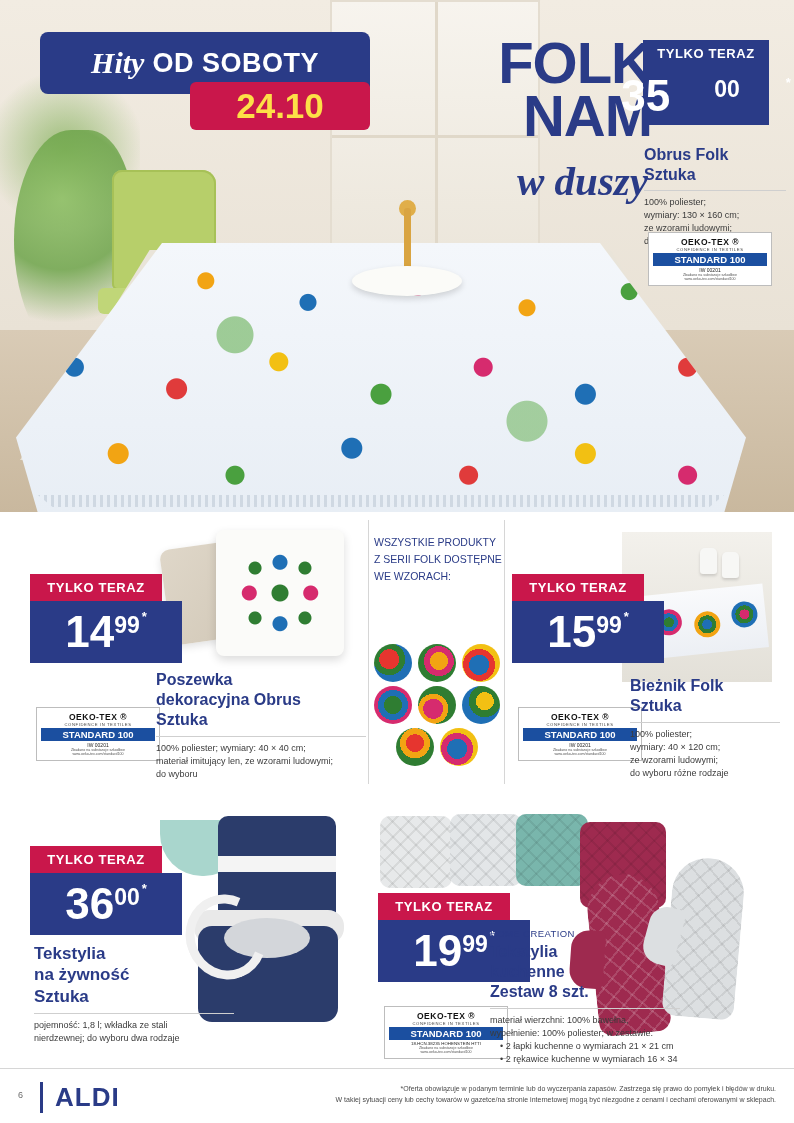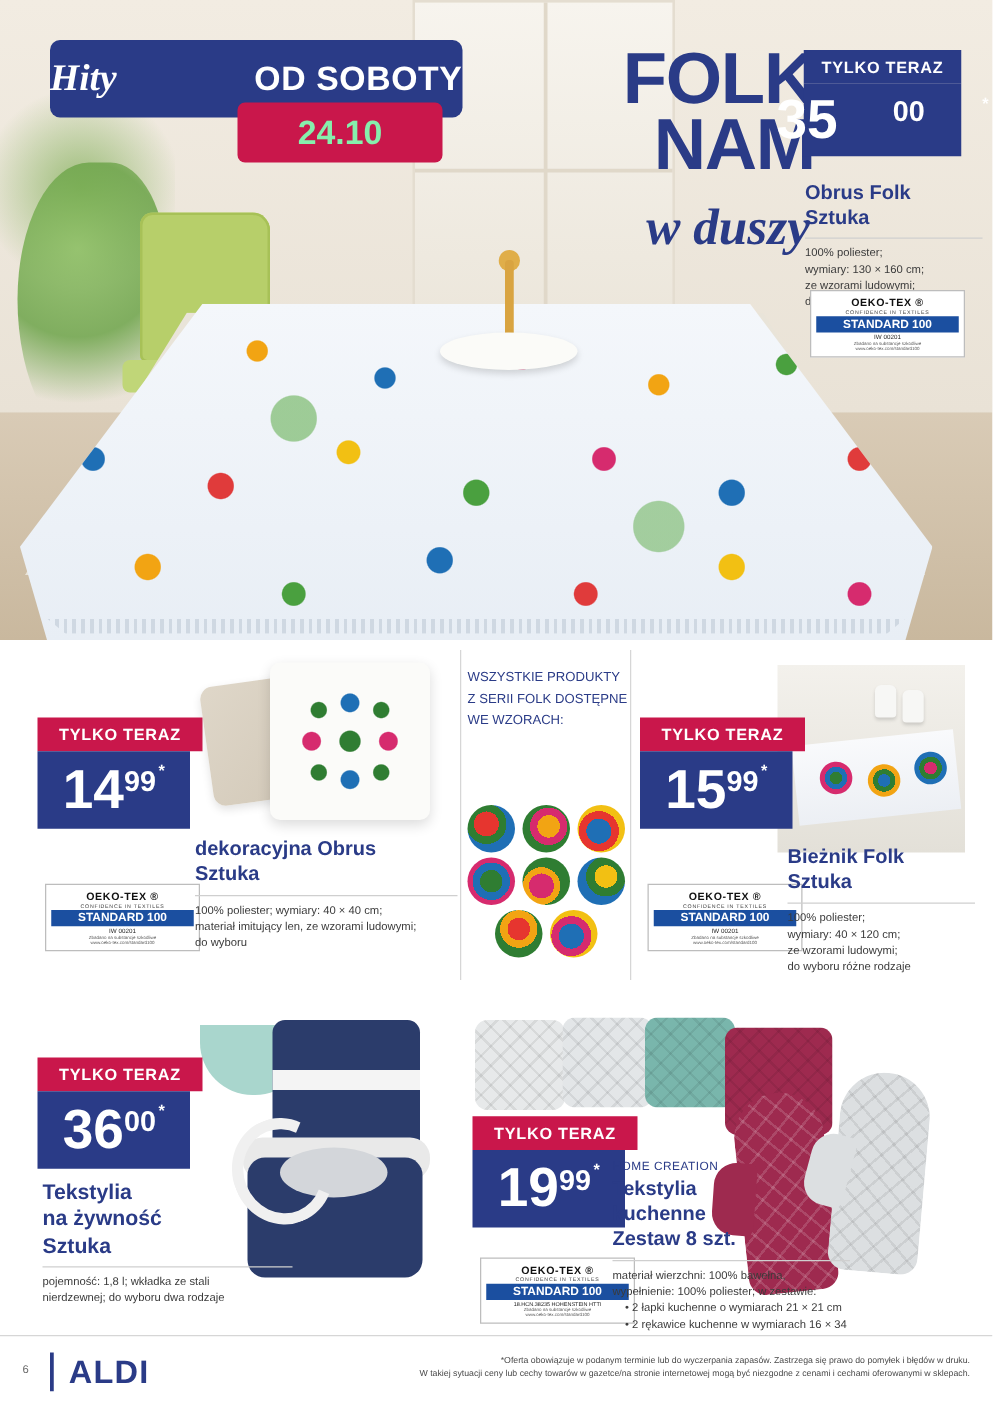--- a/index.html
+++ b/index.html
@@ -113,33 +113,33 @@
   .cake-stand .plate{
     position:absolute; left:0; top:58px; width:110px; height:30px;
     background:#fbfbf8; border-radius:50%; box-shadow:0 3px 6px rgba(0,0,0,.15);
   }
 
   
   .banner-wrap{ position:absolute; left:40px; top:32px; width:330px; height:120px; }
   .banner-blue{
     position:absolute; left:0; top:0; width:330px; height:62px;
     background:#2a3b87; border-radius:8px;
-    display:flex; align-items:center; justify-content:space-between; gap:8px;
+    display:flex; align-items:center; justify-content:center; gap:8px;
     color:#fff;
   }
   .banner-script{
     font-family:"Liberation Serif", serif; font-style:italic; font-weight:700;
     font-size:30px;
   }
   .banner-bold{ font-size:27px; font-weight:700; letter-spacing:.5px; }
   .banner-red{
-    position:absolute; left:150px; top:50px; width:164px; height:48px;
+    position:absolute; left:150px; top:50px; width:180px; height:48px;
     background:#c9174b; border-radius:6px;
     display:flex; align-items:center; justify-content:center;
-    color:#86efac; font-size:27px; font-weight:700;
+    color:#fde047; font-size:35px; font-weight:700;
   }
 
   
   .folk-head{
     position:absolute; left:452px; top:36px; width:200px; text-align:right;
     color:#2a3b87; line-height:.92;
   }
   .folk-head .l1, .folk-head .l2{
     font-size:58px; font-weight:700; letter-spacing:-1px; display:block;
   }
@@ -151,21 +151,21 @@
 
   
   .badge{
     position:absolute; width:138px;
   }
   .badge .now{
     background:#c9174b; color:#fff; font-size:13px; font-weight:700;
     letter-spacing:.6px; padding:6px 0; text-align:center; width:132px;
   }
   .badge .price{
-    background:#2a3b87; color:#fff; width:122px; height:62px;
+    background:#2a3b87; color:#fff; width:152px; height:62px;
     display:flex; align-items:center; justify-content:center;
     position:relative;
   }
   .badge .big{ font-size:44px; font-weight:700; line-height:1; }
   .badge .cents{ font-size:23px; font-weight:700; line-height:1; margin-top:-14px; }
   .badge .star{ font-size:13px; font-weight:700; margin-left:2px; align-self:flex-start; margin-top:8px;}
 
   
   .badge-hero .now{ background:#2a3b87; color:#fff; width:126px; }
   .badge-hero .price{ width:126px; height:58px;gap:44px; }
@@ -401,20 +401,21 @@
     </div>
     <div class="oeko" style="position:absolute; left:36px; top:195px;">
       <div class="l1">OEKO-TEX ®</div>
       <div class="l2">CONFIDENCE IN TEXTILES</div>
       <div class="l3">STANDARD 100</div>
       <div class="l4">IW 00201</div>
       <div class="l5">Zbadano na substancje szkodliwe</div>
       <div class="l5">www.oeko-tex.com/standard100</div>
     </div>
     <div style="position:absolute; left:156px; top:158px; width:210px;">
+      <div class="p-title">Poszewka</div>
       <div class="p-title">dekoracyjna Obrus</div>
       <div class="p-title">Sztuka</div>
       <hr class="rule" style="margin:6px 0 5px;">
       <div class="p-desc" style="white-space:pre-line;">100% poliester; wymiary: 40 × 40 cm;
 materiał imitujący len, ze wzorami ludowymi;
 do wyboru</div>
     </div>
 
     <div class="runner-img"></div>
     <div class="runner-cloth">

